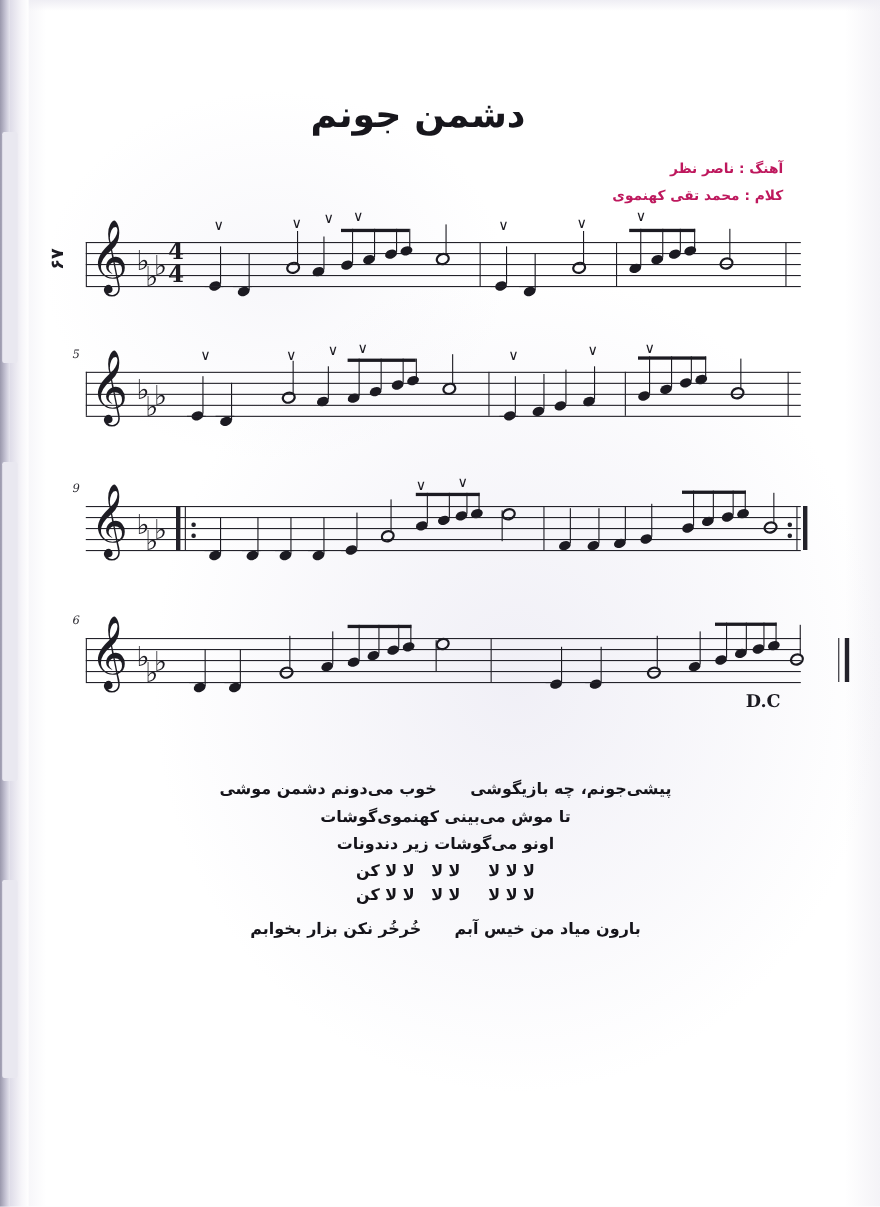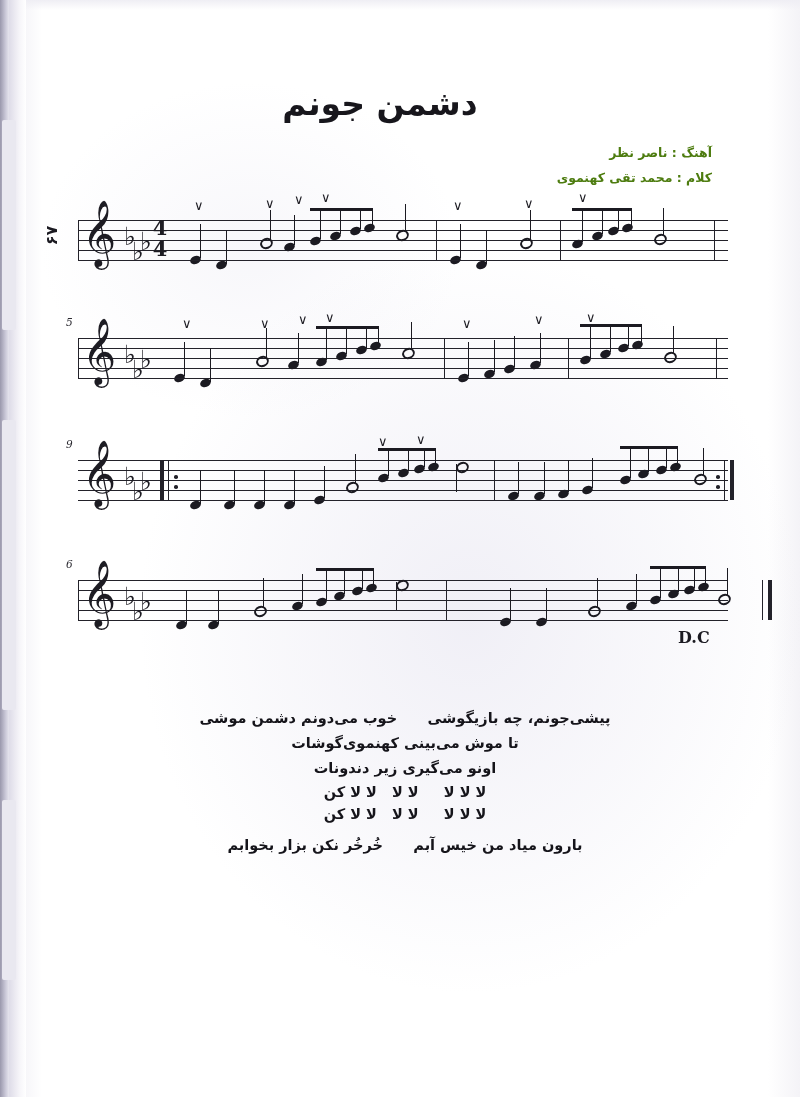--- a/index.html
+++ b/index.html
@@ -66,21 +66,21 @@
     direction: rtl;
     letter-spacing: 0px;
   }
   .credit {
     position: absolute;
     right: 88px;
     direction: rtl;
     text-align: right;
     font-size: 12.5px;
     font-weight: bold;
-    color: #4d7c0f;
+    color: #be185d;
     white-space: nowrap;
   }
   .credit-1 { top: 145px; }
   .credit-2 { top: 170px; }
 
   .page-number {
     position: absolute;
     bottom: 48px;
     left: 0;
     width: 800px;
@@ -576,19 +576,19 @@
       <div class="measure-bar" style="left:684px;top:8px;height:40px;"></div>
       <div class="repeat-thick" style="left:690px;top:8px;height:40px;"></div>
 
       <div class="dc-mark" style="left:600px;top:56px;">D.C</div>
     </div>
   </div>
 
   <div class="lyrics">
     <div class="lyric-line">پیشی‌جونم، چه بازیگوشی      خوب می‌دونم دشمن موشی</div>
     <div class="lyric-line">تا موش می‌بینی کهنموی‌گوشات</div>
-    <div class="lyric-line">اونو می‌گیری زیر دندونات</div>
+    <div class="lyric-line">اونو می‌گوشات زیر دندونات</div>
     <div class="lyric-line tight">لا لا لا     لا لا   لا لا کن</div>
     <div class="lyric-line tight">لا لا لا     لا لا   لا لا کن</div>
     <div class="lyric-line" style="margin-top:8px;">بارون میاد من خیس آبم      خُرخُر نکن بزار بخوابم</div>
   </div>
 
 </div>
 
 </body></html>

